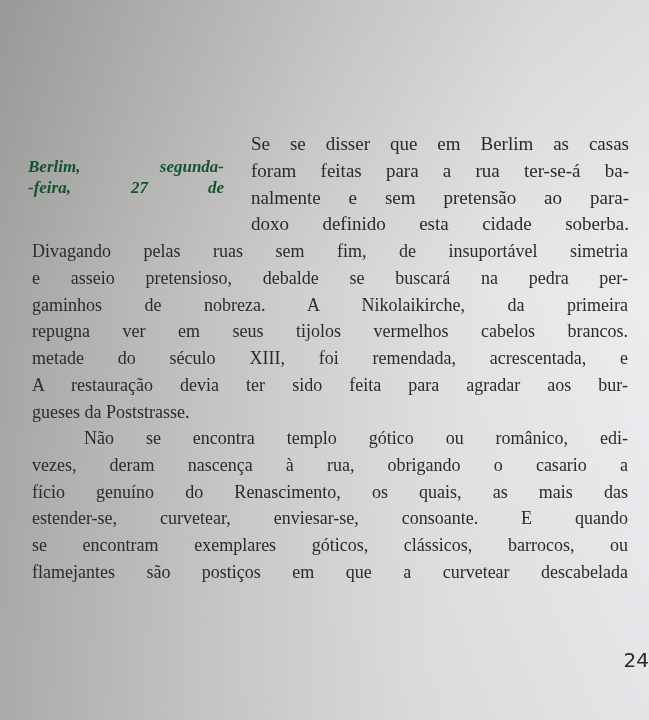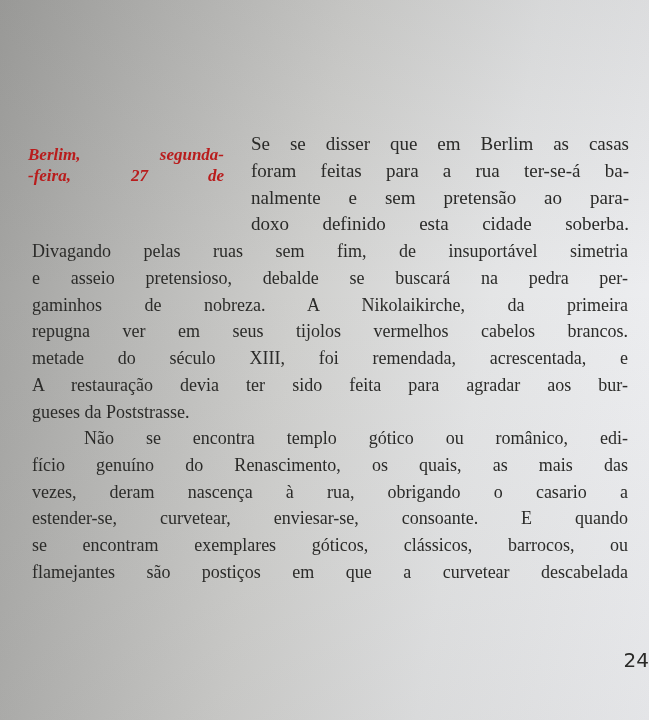--- a/index.html
+++ b/index.html
@@ -10,23 +10,23 @@
       font-family: "Liberation Serif", "DejaVu Serif", serif;
       color: #2a2a28;
     }
     .page { position: absolute; left: 0; top: 0; width: 649px; height: 720px; }
     .shade {
       position: absolute; inset: 0;
       background: linear-gradient(180deg, rgba(120,120,118,0.12) 0%, rgba(0,0,0,0) 40%, rgba(120,120,118,0.10) 100%);
       pointer-events: none;
     }
     .margin-note {
-      position: absolute; left: 28px; top: 144px; width: 196px;
+      position: absolute; left: 28px; top: 156px; width: 196px;
       font-style: italic; font-weight: bold;
-      font-size: 17px; line-height: 21px; color: #b91c1c;
+      font-size: 17px; line-height: 21px; color: #14532d;
       text-align: justify; text-align-last: justify;
     }
     .margin-note span { display: block; }
     .margin-note .spaced { letter-spacing: 7px; }
     .text {
       position: absolute; left: 32px; width: 596px;
       font-size: 18px; line-height: 26.8px; color: #2b2b29;
     }
     .line { display: block; white-space: nowrap; text-align: justify; text-align-last: justify; }
     .indent-block { position: absolute; left: 251px; top: 131px; width: 378px; font-size: 19px; line-height: 26.8px; }
@@ -59,21 +59,21 @@
     <span class="line">e asseio pretensioso, debalde se buscará na pedra per-</span>
     <span class="line">gaminhos de nobreza. A Nikolaikirche, da primeira</span>
     <span class="line">repugna ver em seus tijolos vermelhos cabelos brancos.</span>
     <span class="line">metade do século XIII, foi remendada, acrescentada, e</span>
     <span class="line">A restauração devia ter sido feita para agradar aos bur-</span>
     <span style="display:block;">gueses da Poststrasse.</span>
   </div>
 
   <div class="text" style="top:425px;">
     <span class="line" style="padding-left:52px;">Não se encontra templo gótico ou românico, edi-</span>
+    <span class="line">vezes, deram nascença à rua, obrigando o casario a</span>
     <span class="line">fício genuíno do Renascimento, os quais, as mais das</span>
-    <span class="line">vezes, deram nascença à rua, obrigando o casario a</span>
     <span class="line">estender-se, curvetear, enviesar-se, consoante. E quando</span>
     <span class="line">se encontram exemplares góticos, clássicos, barrocos, ou</span>
     <span class="line">flamejantes são postiços em que a curvetear descabelada</span>
   </div>
 
   <div class="folio">24</div>
 </div>
 
 </body></html>

